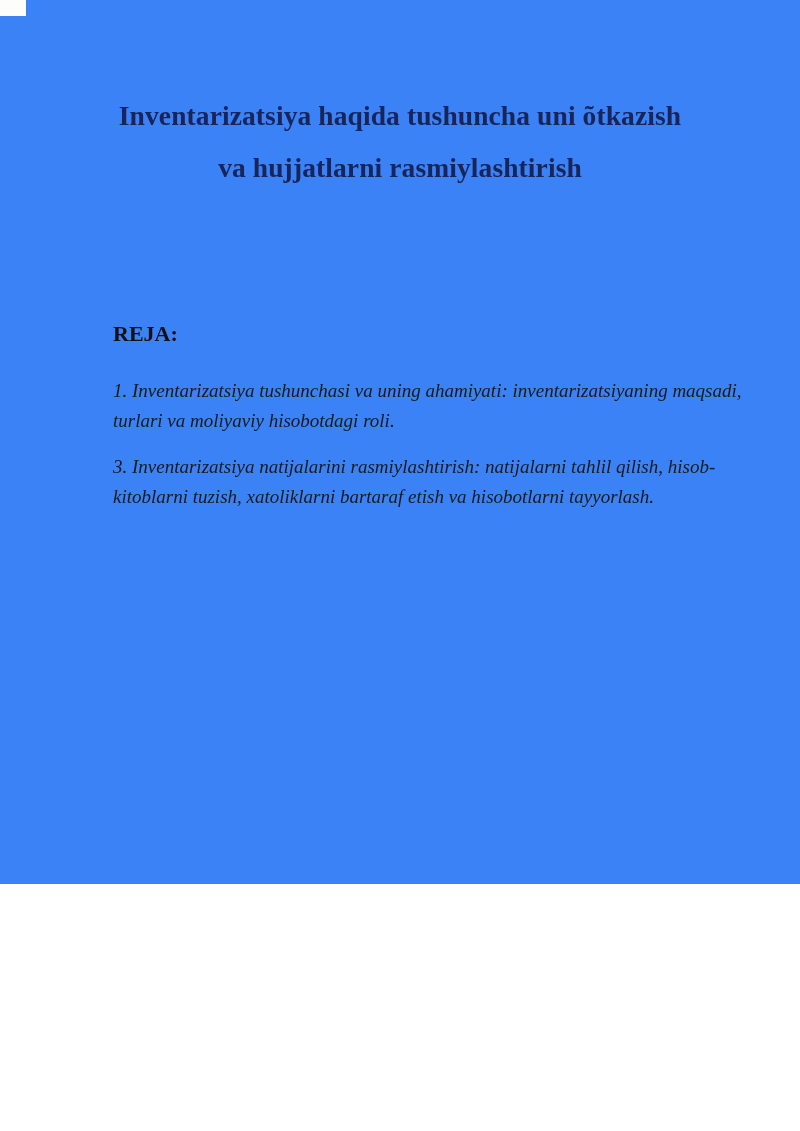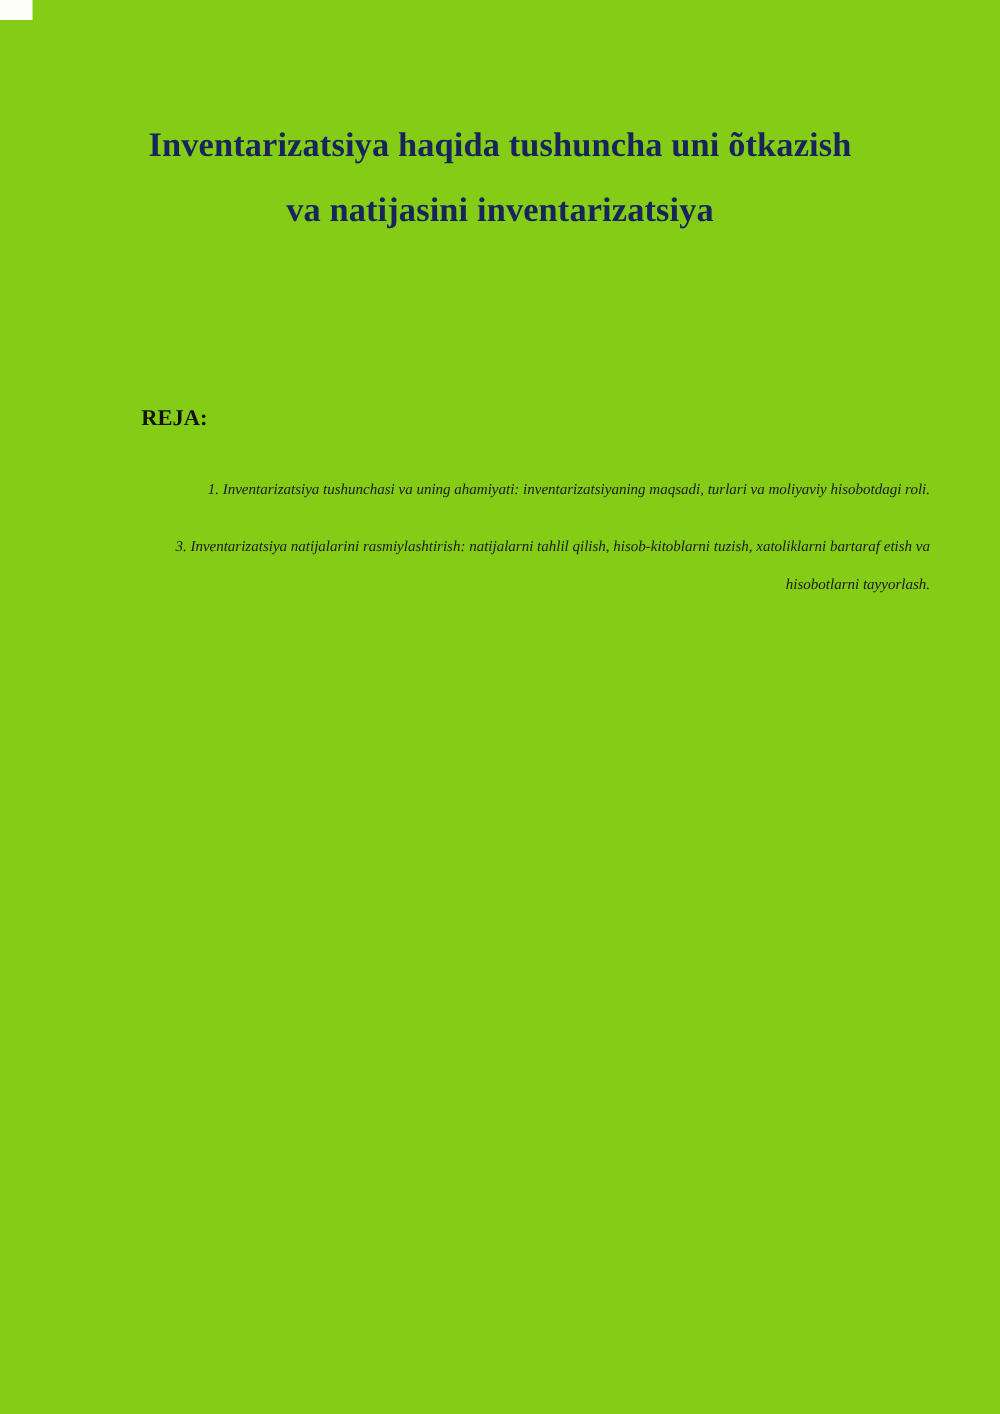--- a/index.html
+++ b/index.html
@@ -6,22 +6,22 @@
     margin: 0;
     padding: 0;
     background: #ffffff;
   }
   body {
     font-family: "Liberation Serif", "DejaVu Serif", serif;
   }
   .page {
     position: relative;
     width: 800px;
-    height: 1131px;
-    background: #84cc16;
+    height: 884px;
+    background: #3b82f6;
     overflow: hidden;
     box-sizing: border-box;
   }
   .corner-tint {
     position: absolute;
     top: 0;
     left: 0;
     width: 26px;
     height: 16px;
     background: #fdfdfb;
@@ -47,48 +47,48 @@
   .content {
     position: absolute;
     top: 322px;
     left: 113px;
     width: 631px;
   }
   .section-heading {
     color: #111111;
     font-family: "Liberation Serif", "DejaVu Serif", serif;
     font-weight: bold;
-    font-size: 18px;
+    font-size: 22px;
     line-height: 24px;
     margin: 0 0 30px 0;
   }
   .plan-item {
     color: #1a1a1a;
     font-family: "Liberation Serif", "DejaVu Serif", serif;
     font-style: italic;
-    font-size: 12px;
+    font-size: 19px;
     line-height: 30px;
     margin: 0 0 16px 0;
-    text-align: right;
+    text-align: left;
   }
   .plan-item:last-child {
     margin-bottom: 0;
     margin-top: 16px;
   }
 </style>
 </head>
 <body>
 
 <div class="page">
 
   <div class="corner-tint"></div>
 
   <h1 class="doc-title">
     <span class="title-line">Inventarizatsiya haqida tushuncha uni õtkazish</span>
-    <span class="title-line">va natijasini inventarizatsiya</span>
+    <span class="title-line">va hujjatlarni rasmiylashtirish</span>
   </h1>
 
   <div class="content">
 
     <h2 class="section-heading">REJA:</h2>
 
     <p class="plan-item">1. Inventarizatsiya tushunchasi va uning ahamiyati: inventarizatsiyaning maqsadi, turlari va moliyaviy hisobotdagi roli.</p>
     <p class="plan-item">3. Inventarizatsiya natijalarini rasmiylashtirish: natijalarni tahlil qilish, hisob-kitoblarni tuzish, xatoliklarni bartaraf etish va hisobotlarni tayyorlash.</p>
 
   </div>

